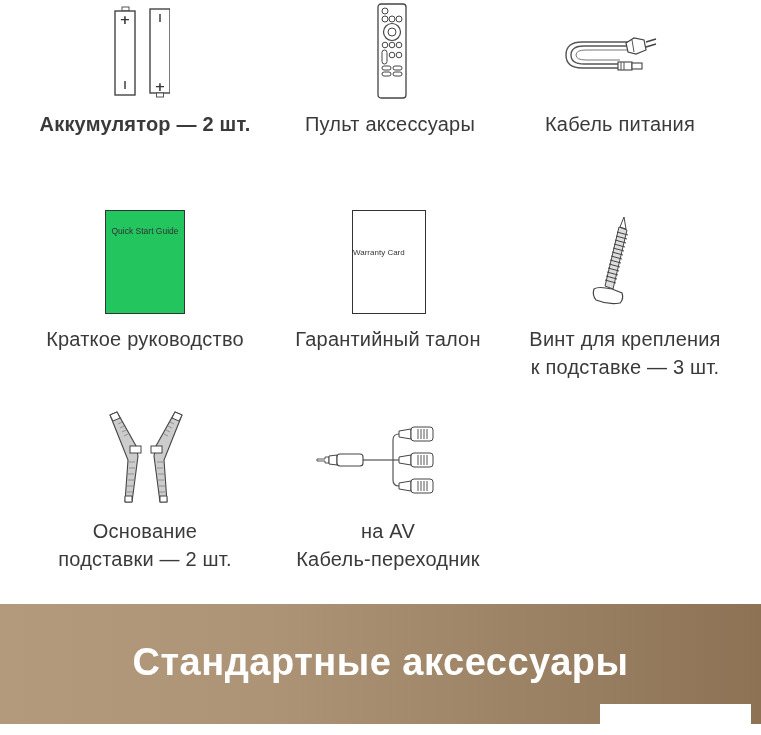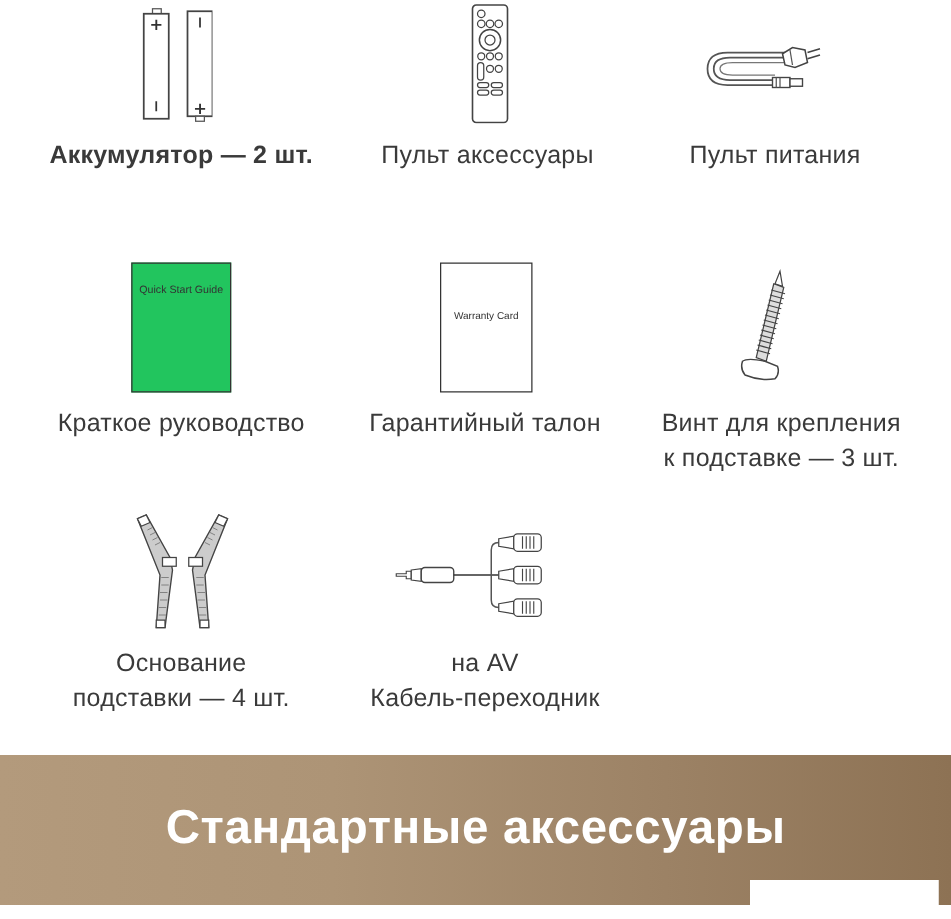--- a/index.html
+++ b/index.html
@@ -81,32 +81,32 @@
     <path d="M66 13 L74 8 L84 10 L86 20 L76 24 L68 22 Z" fill="#fff" stroke="#444" stroke-width="1.2"></path>
     <line x1="72" y1="10" x2="74" y2="22" stroke="#555"></line>
     <path d="M86 12 L96 9 M86 17 L96 14" stroke="#444" stroke-width="1.4"></path>
     <rect x="58" y="32" width="14" height="8" fill="#fff" stroke="#444" stroke-width="1.1"></rect>
     <rect x="72" y="33" width="10" height="6" fill="#fff" stroke="#444" stroke-width="1.1"></rect>
     <line x1="61" y1="32" x2="61" y2="40" stroke="#555"></line>
     <line x1="64" y1="32" x2="64" y2="40" stroke="#555"></line>
   </svg>
 </div>
 <div class="label" style="left:500px; top:110px; width:240px;">
-  <div>Пульт питания</div>
+  <div>Кабель питания</div>
 </div>
 
 <div class="icon" style="left:105px; top:210px; width:80px; height:104px; border:1.5px solid #333; box-sizing:border-box; background:#22c55e;">
   <div style="position:absolute; top:15px; width:100%; text-align:center; font-size:8.5px; color:#333; white-space:nowrap;">Quick Start Guide</div>
 </div>
 <div class="label" style="left:15px; top:325px; width:260px;">
   <div>Краткое руководство</div>
 </div>
 
 <div class="icon" style="left:352px; top:210px; width:74px; height:104px; border:1.5px solid #333; box-sizing:border-box; background:#fff;">
-  <div style="position:absolute; top:37px; width:100%; text-align:center; font-size:8px; color:#333; white-space:nowrap;">Warranty Card</div>
+  <div style="position:absolute; top:37px; width:100%; text-align:left; font-size:8px; color:#333; white-space:nowrap;">Warranty Card</div>
 </div>
 <div class="label" style="left:268px; top:325px; width:240px;">
   <div>Гарантийный талон</div>
 </div>
 
 <div class="icon" style="left:590px; top:215px; width:50px; height:95px;">
   <svg width="50" height="95" viewBox="0 0 50 95">
     <path d="M34 2 L30 12 L36 14 Z" fill="#fff" stroke="#444" stroke-width="1"></path>
     <path d="M29 12 L37 15 L23 74 L15 71 Z" fill="#ddd" stroke="#444" stroke-width="1"></path>
     <g stroke="#444" stroke-width="1">
@@ -165,21 +165,21 @@
         <line x1="49" y1="58" x2="55" y2="58"></line>
       <line x1="50" y1="64" x2="56" y2="64"></line>
         <line x1="50" y1="70" x2="56" y2="70"></line>
       <line x1="51" y1="76" x2="57" y2="76"></line>
         <line x1="51" y1="82" x2="57" y2="82"></line>
     </g>
   </svg>
 </div>
 <div class="label" style="left:20px; top:517px; width:250px;">
   <div>Основание</div>
-  <div>подставки — 4 шт.</div>
+  <div>подставки — 2 шт.</div>
 </div>
 
 <div class="icon" style="left:315px; top:420px; width:122px; height:80px;">
   <svg width="122" height="80" viewBox="0 0 122 80">
     <path d="M2 39 L10 39 L10 37 L14 37 L14 43 L10 43 L10 41 L2 41 Z" fill="#fff" stroke="#444" stroke-width="0.9"></path>
     <path d="M14 36 L22 35 L22 45 L14 44 Z" fill="#fff" stroke="#444" stroke-width="1"></path>
     <rect x="22" y="34" width="26" height="12" rx="3" fill="#fff" stroke="#444" stroke-width="1.1"></rect>
     <line x1="48" y1="40" x2="84" y2="40" stroke="#333" stroke-width="1.2"></line>
     <path d="M84 14 Q78 14 78 20 L78 60 Q78 66 84 66" fill="none" stroke="#555" stroke-width="1.2"></path>
     <g fill="#fff" stroke="#444" stroke-width="1">

